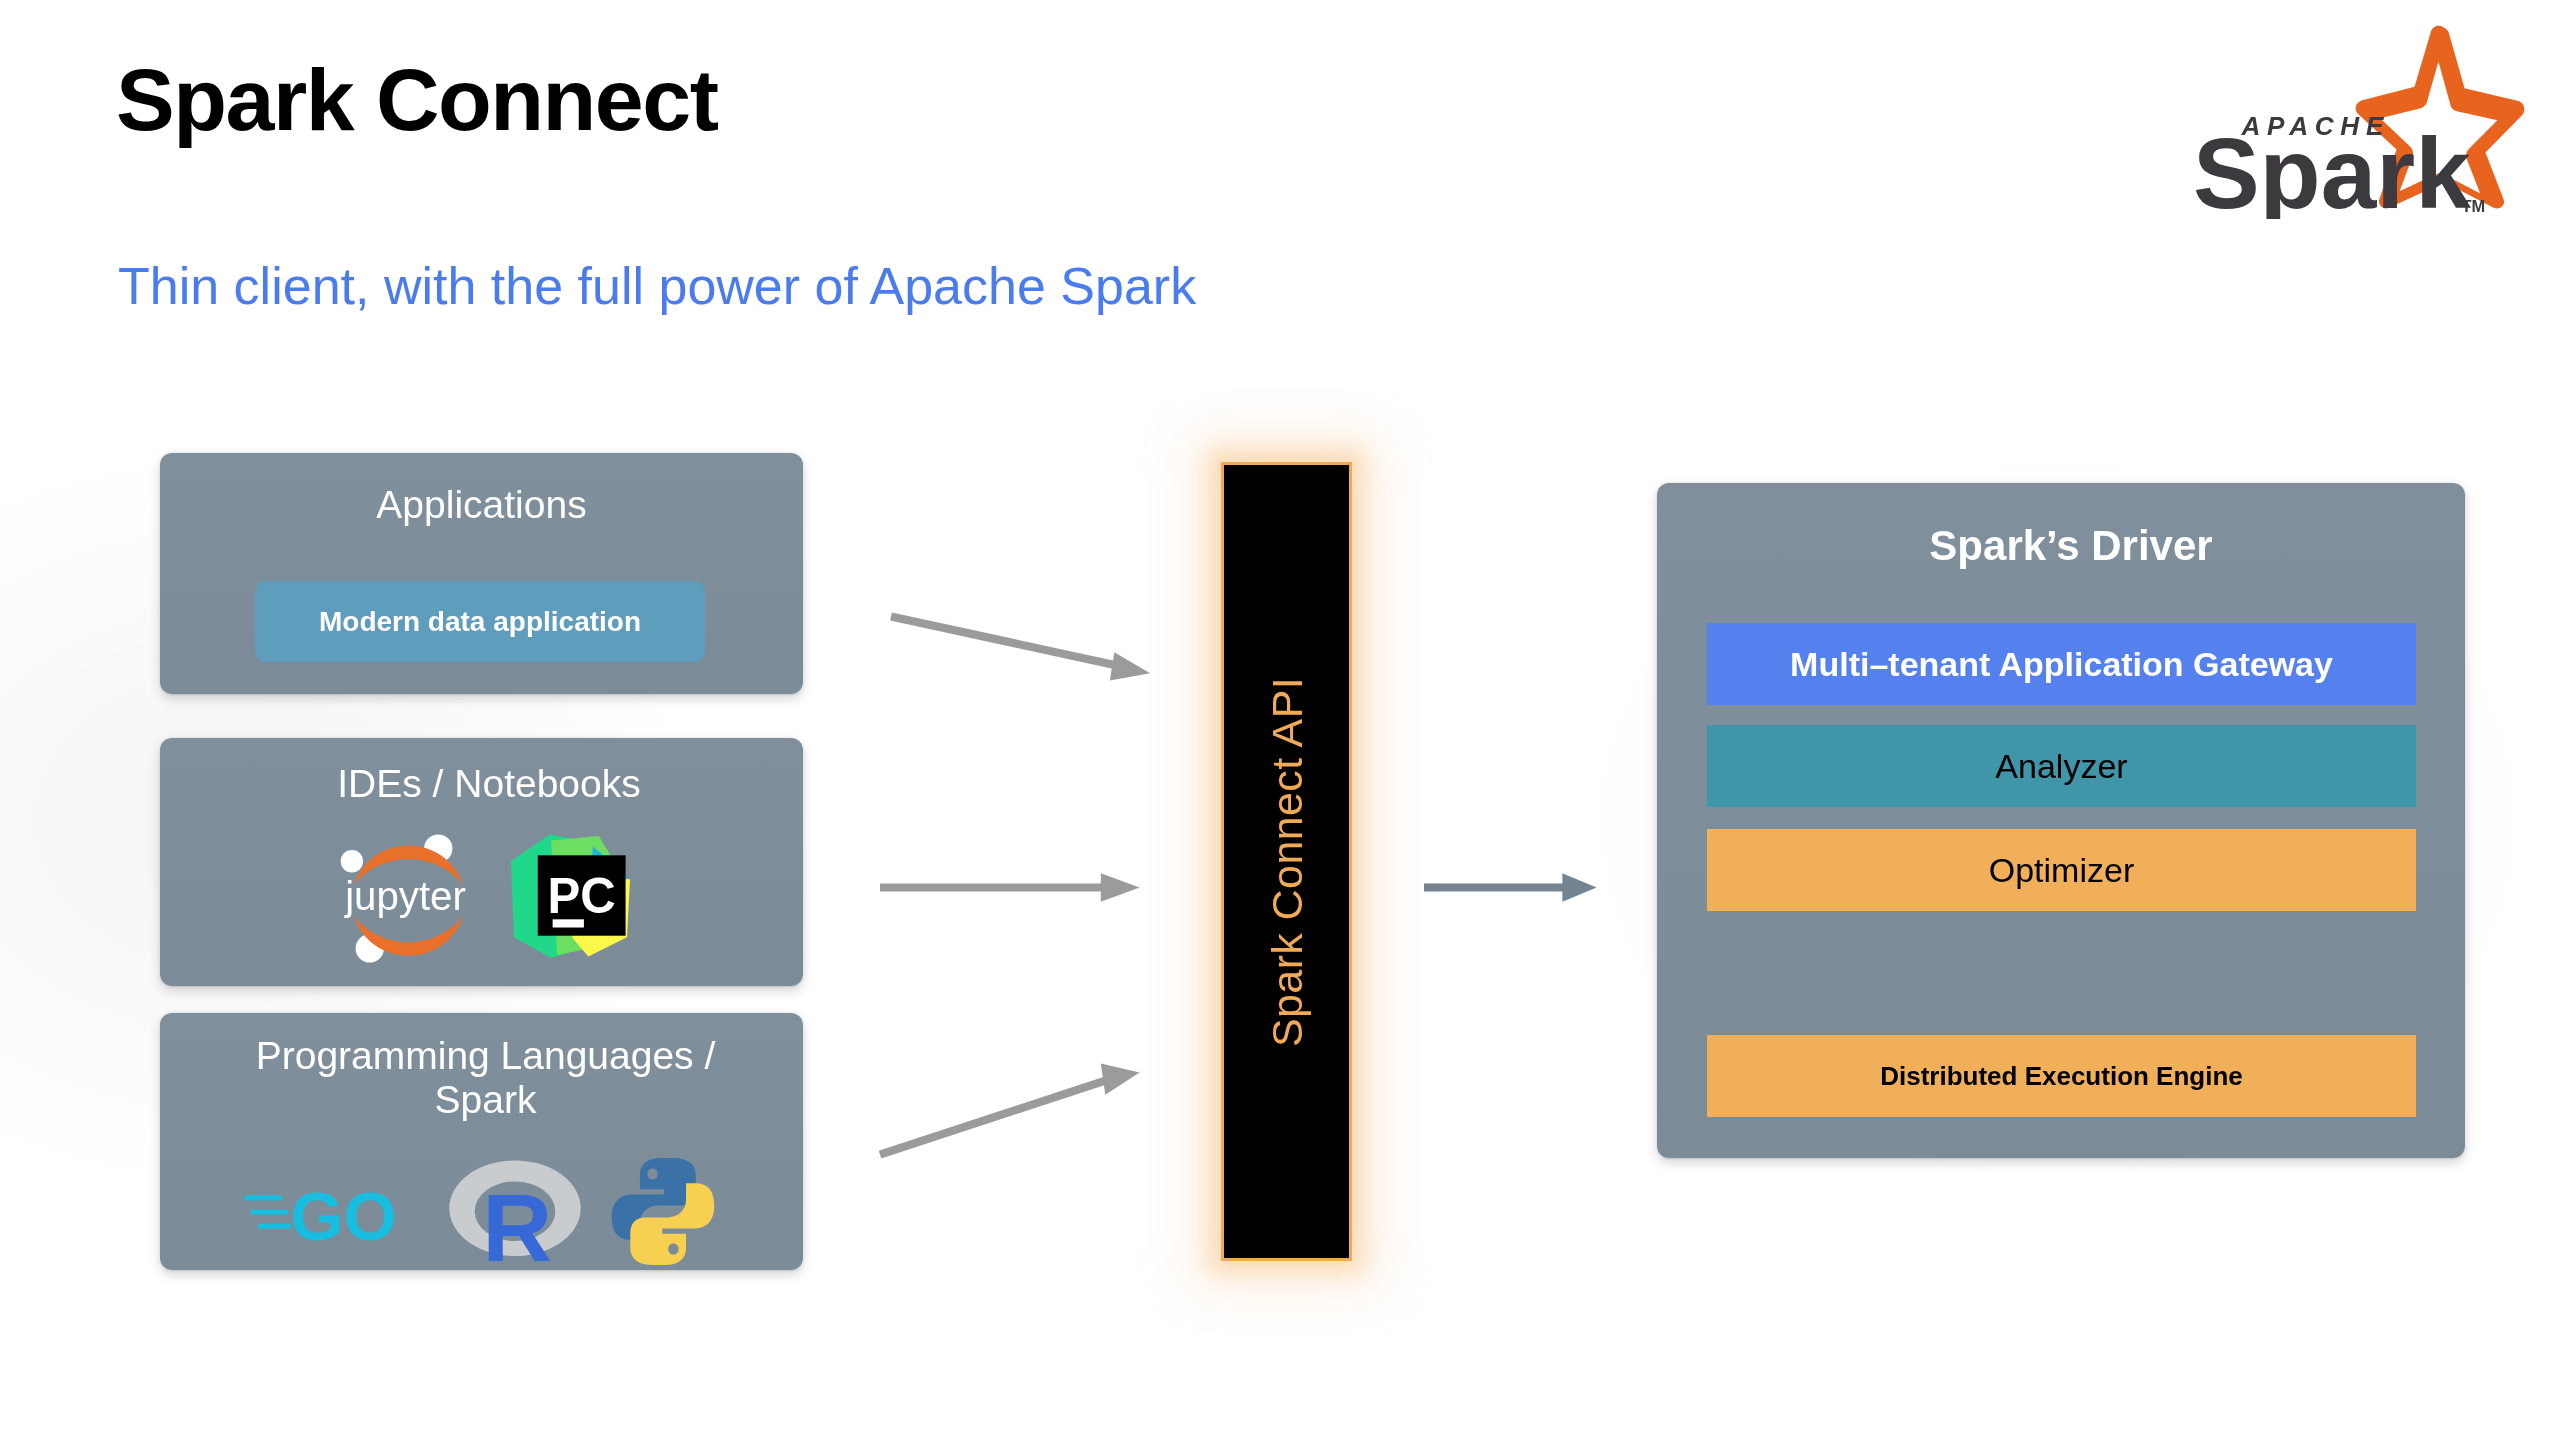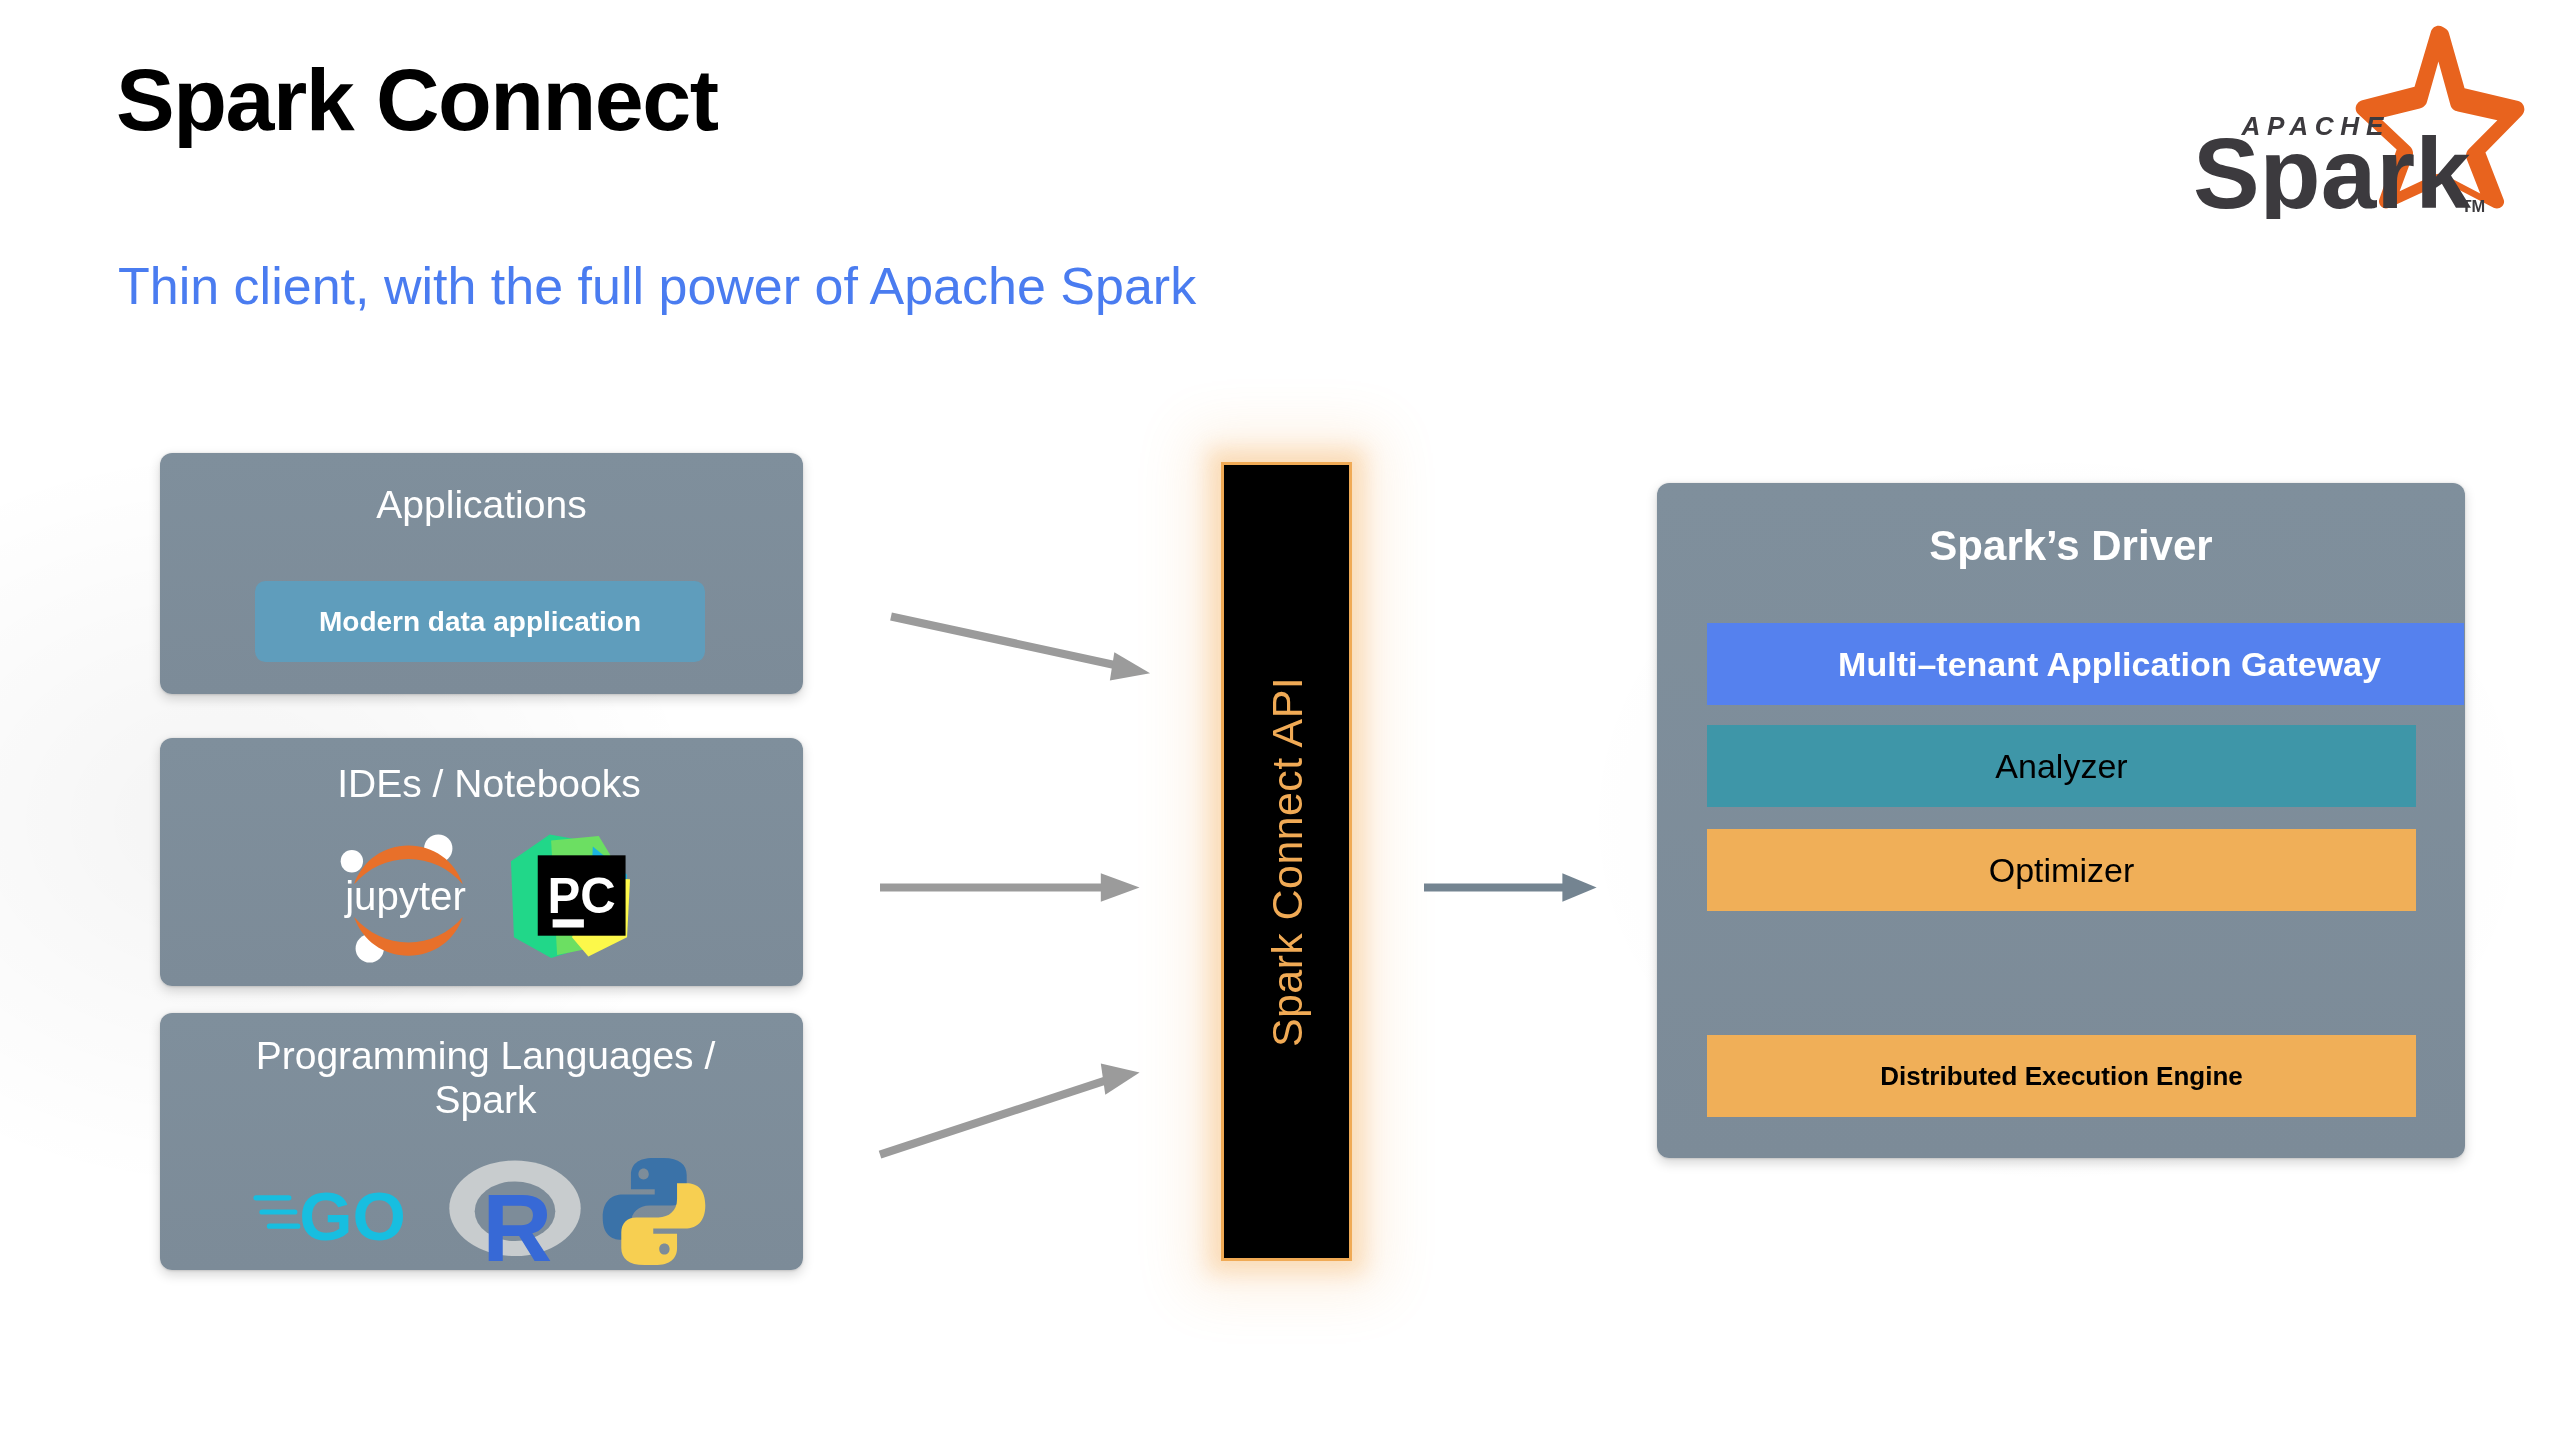--- a/index.html
+++ b/index.html
@@ -96,21 +96,21 @@
   #card-languages .card-title { top: 21px; margin-left: 8px; }
 
   .logo-row {
     position: absolute;
     left: 0; right: 0;
     display: flex;
     align-items: center;
     justify-content: center;
   }
   #ide-logo-row { top: 88px; gap: 25px; text-align: right; }
-  #lang-logo-row { top: 142px; gap: 12px; }
+  #lang-logo-row { top: 142px; gap: 21px; }
 
   
   #spark-connect-api {
     position: absolute;
     left: 1221px;
     top: 462px;
     width: 131px;
     height: 799px;
     background: #000000;
     border: 3px solid #f0aa55;
@@ -144,21 +144,21 @@
     position: absolute;
     left: 50px;
     width: 709px;
     height: 82px;
     display: flex;
     align-items: center;
     justify-content: center;
     font-size: 34px;
     line-height: 1;
   }
-  .driver-layer.gateway   { top: 140px; background: #5581ee; color: #ffffff; font-weight: 700; padding-left: 48px; }
+  .driver-layer.gateway   { top: 140px; background: #5581ee; color: #ffffff; font-weight: 700; }
   .driver-layer.analyzer  { top: 242px; background: #3e96a8; color: #000000; font-weight: 400; }
   .driver-layer.optimizer { top: 346px; background: #f0af58; color: #000000; font-weight: 400; }
   .driver-layer.scheduler { top: 449px; background: #f0af58; color: #000000; font-weight: 400; }
   .driver-layer.engine    { top: 552px; background: #f0af58; color: #000000; font-weight: 700; font-size: 26px; }
 
   
   .arrow-svg { position: absolute; overflow: visible; }
   #arrow-applications { left: 891px; top: 612px;  width: 268px; height: 97px; }
   #arrow-ides         { left: 880px; top: 865px; width: 276px; height: 45px; }
   #arrow-languages    { left: 880px; top: 1059px; width: 276px; height: 112px; }

